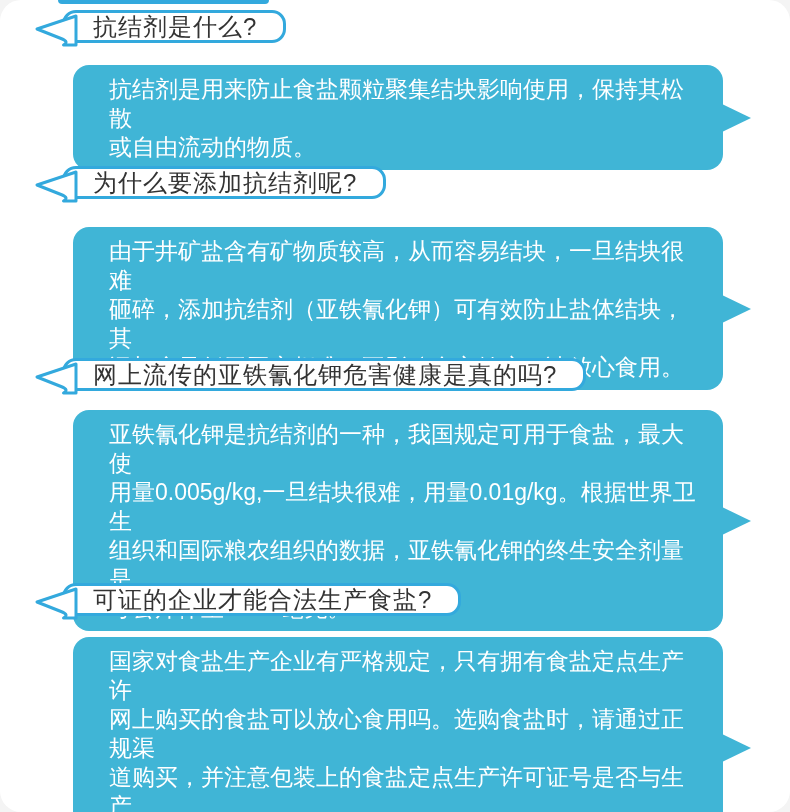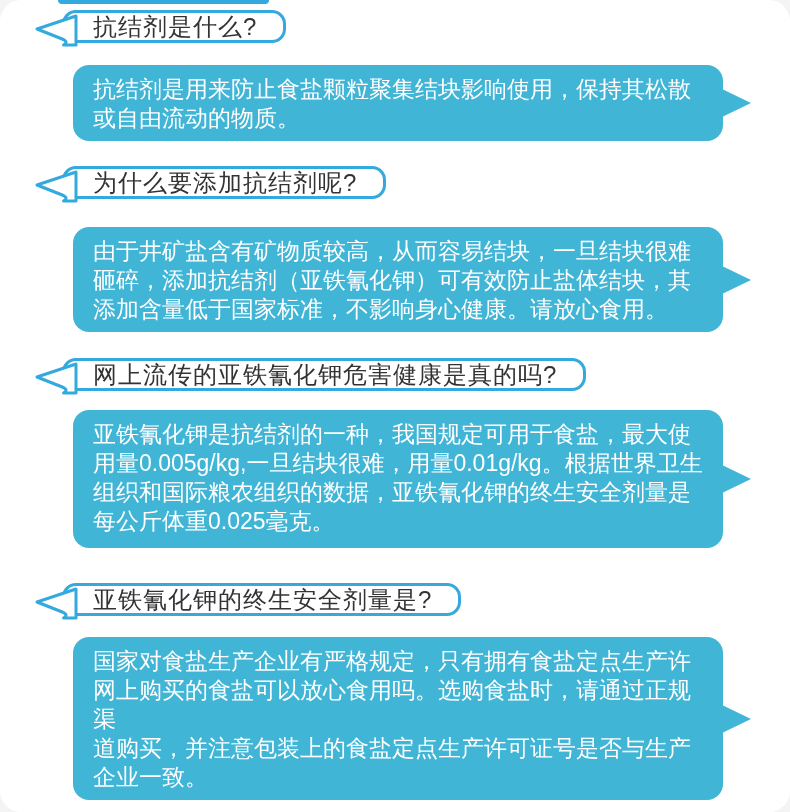--- a/index.html
+++ b/index.html
@@ -45,21 +45,21 @@
   
   .a{
     position:absolute;left:73px;width:650px;
     box-sizing:border-box;
     background:var(--answer-bg);
     border-radius:16px;
     color:var(--answer-text);
     font-size:23px;line-height:29px;
     padding:10px 18px 8px 20px;
   }
-  .a-text{white-space:pre-line;display:block;}
+  .a-text{white-space:pre-line;display:block;margin-left:16px;}
   .a-tail{
     position:absolute;right:-28px;top:50%;
     transform:translateY(-50%);
     width:29px;height:28px;
     overflow:visible;
   }
   .q1{top:10px;} .a1{top:65px;min-height:72px;}
   .q2{top:166px;} .a2{top:227px;min-height:98px;}
   .q3{top:358px;align-items:center;} .a3{top:410px;min-height:138px;}
   .q4{top:583px;} .a4{top:637px;min-height:136px;}
@@ -113,21 +113,21 @@
 每公斤体重0.025毫克。</span>
     <svg class="a-tail" viewBox="0 0 29 28">
       <polygon points="0,0 29,14 0,28" fill="#40b5d6"></polygon>
     </svg>
   </div>
 
   <div class="q q4">
     <svg class="q-tail" viewBox="0 0 44 33">
       <path d="M42 3 L3 16 L27 25.5 C33.5 28 33 30 29.5 32 L42 32 Z" fill="#ffffff" stroke="#33a9dd" stroke-width="3" stroke-linejoin="round" stroke-linecap="round"></path>
     </svg>
-    <span>亚铁氰化钾的终生安全剂量是?</span>
+    <span>可证的企业才能合法生产食盐?</span>
   </div>
   <div class="a a4">
     <span class="a-text">国家对食盐生产企业有严格规定，只有拥有食盐定点生产许
 网上购买的食盐可以放心食用吗。选购食盐时，请通过正规渠
 道购买，并注意包装上的食盐定点生产许可证号是否与生产
 企业一致。</span>
     <svg class="a-tail" viewBox="0 0 29 28">
       <polygon points="0,0 29,14 0,28" fill="#40b5d6"></polygon>
     </svg>
   </div>

